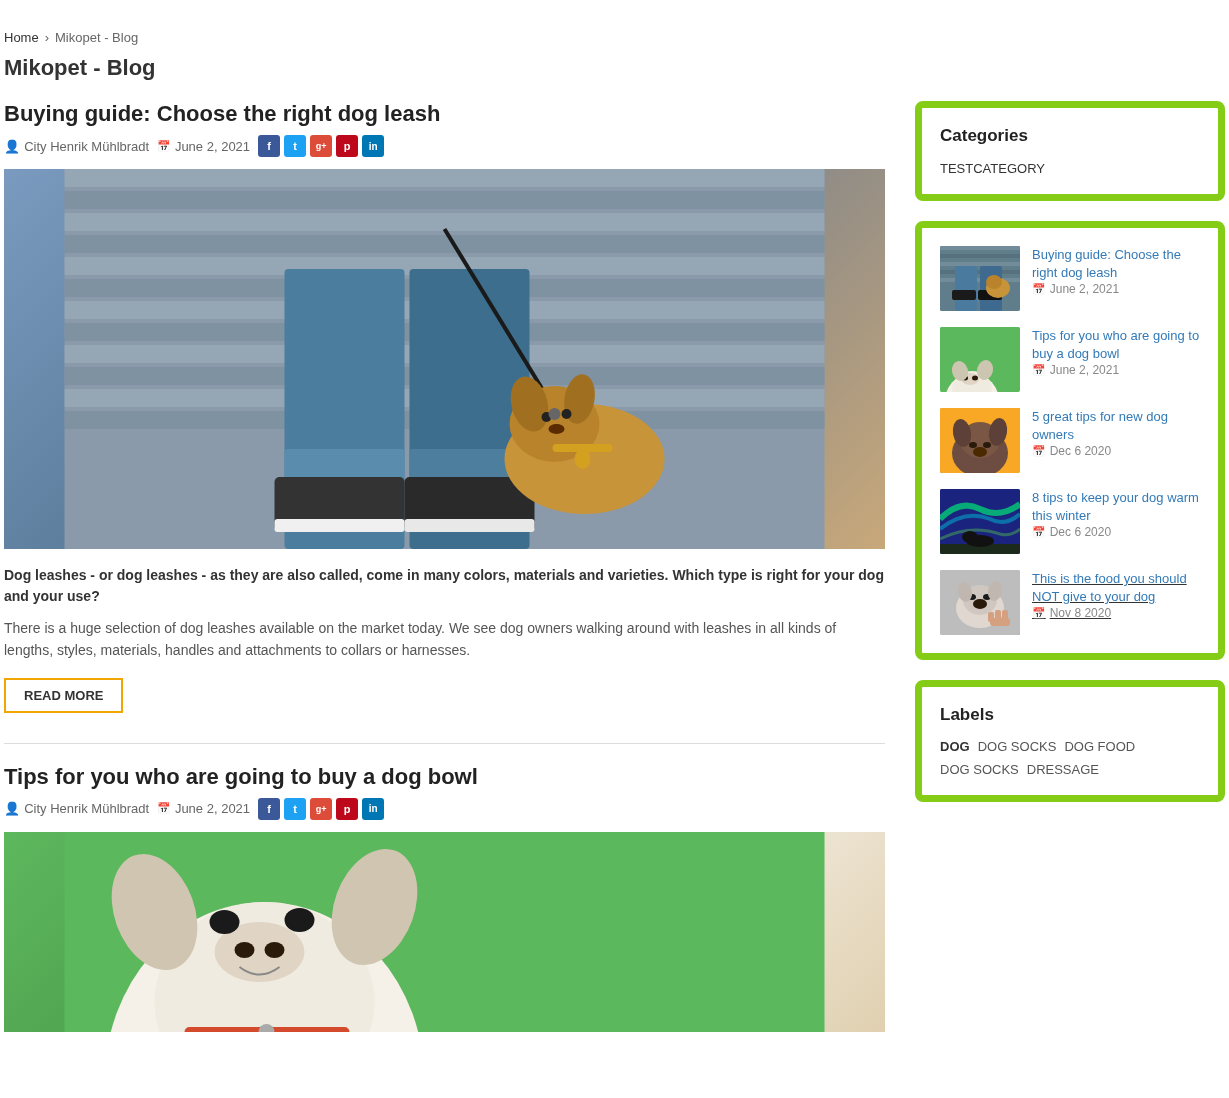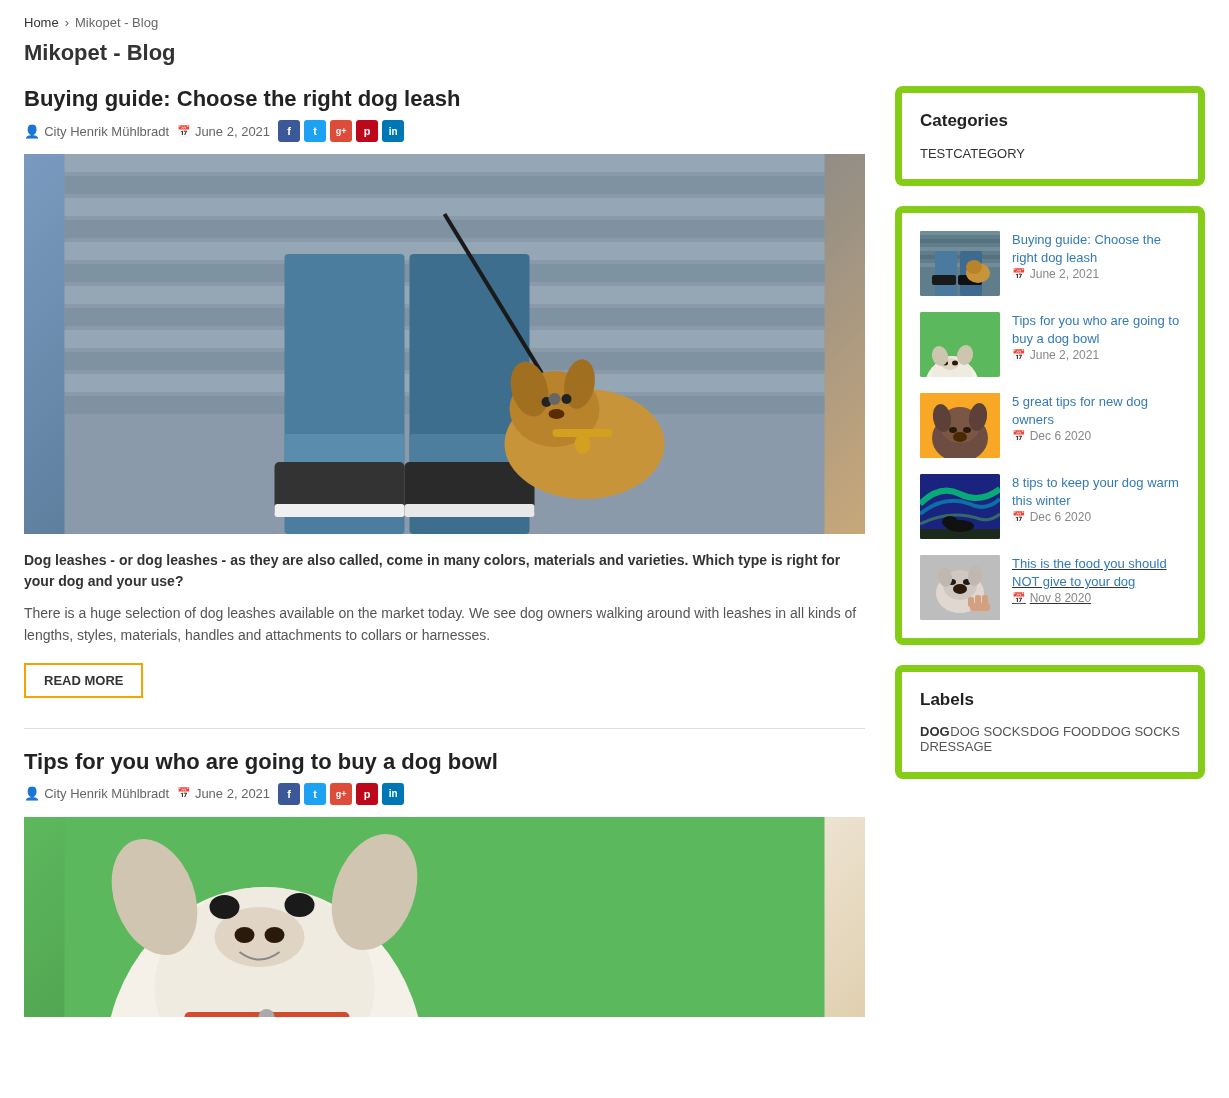--- a/index.html
+++ b/index.html
@@ -1,19 +1,19 @@
 <!DOCTYPE html>
 <html><head>
   <meta charset="utf-8">
   <style>
     * { box-sizing: border-box; margin: 0; padding: 0; }
     body { font-family: Arial, sans-serif; font-size: 14px; color: #333; background: #fff; }
     a { color: #337ab7; text-decoration: none; }
 
-    .page-wrapper { max-width: 1229px; margin: 0 auto; padding: 15px 24px; }
+    .page-wrapper { max-width: 1229px; margin: 15px auto; padding: 15px 4px; }
 
     .breadcrumb { font-size: 13px; color: #666; margin-bottom: 10px; display: flex; align-items: center; gap: 6px; }
     .breadcrumb a { color: #333; }
 
     .page-title { font-size: 22px; font-weight: bold; margin-bottom: 20px; }
 
     .layout { display: flex; gap: 30px; }
     .main-content { flex: 1; min-width: 0; }
     .sidebar { width: 310px; flex-shrink: 0; }
 
@@ -92,21 +92,21 @@
     .last-post-date { font-size: 12px; color: #888; display: flex; align-items: center; gap: 4px; }
 
     
     .thumb-leash { background: linear-gradient(135deg, #607d8b, #546e7a, #c8a87a); }
     .thumb-bowl { background: linear-gradient(135deg, #5db85d, #81c784, #f0f0f0); }
     .thumb-puppy { background: linear-gradient(135deg, #ff8f00, #6d4c41, #f9a825); }
     .thumb-winter { background: linear-gradient(135deg, #1a237e, #283593, #00bcd4, #4caf50); }
     .thumb-food { background: linear-gradient(135deg, #9e9e9e, #bdbdbd, #616161); }
 
     
-    .labels-list { display: flex; flex-wrap: wrap; gap: 0; justify-content: space-between; }
+    .labels-list { display: flex; flex-wrap: wrap; gap: 8px; }
     .label-tag { font-size: 13px; font-weight: bold; color: #333; cursor: pointer; }
     .label-tag-light { font-size: 13px; color: #555; cursor: pointer; }
   </style>
 </head>
 <body>
 
 <div class="page-wrapper">
 
   <div class="breadcrumb">
     <a href="#">Home</a>

